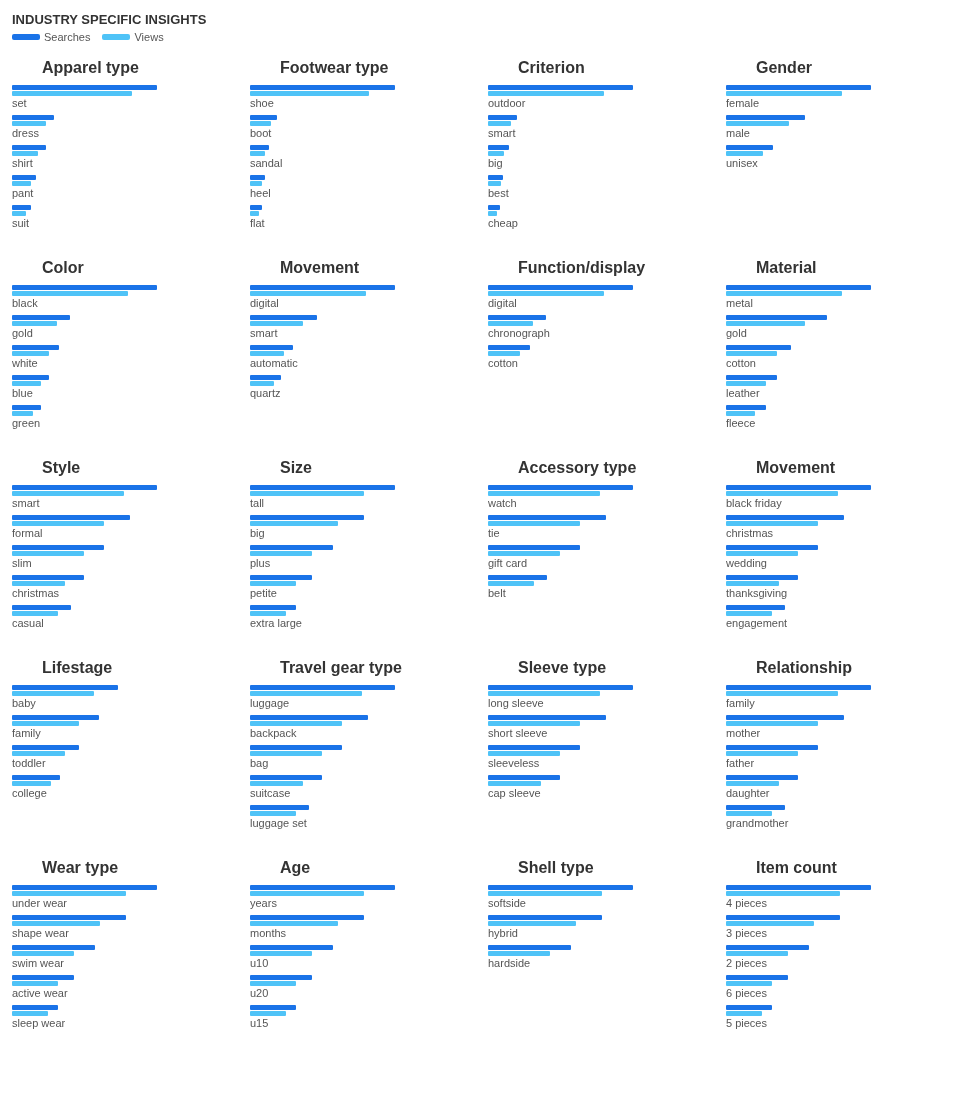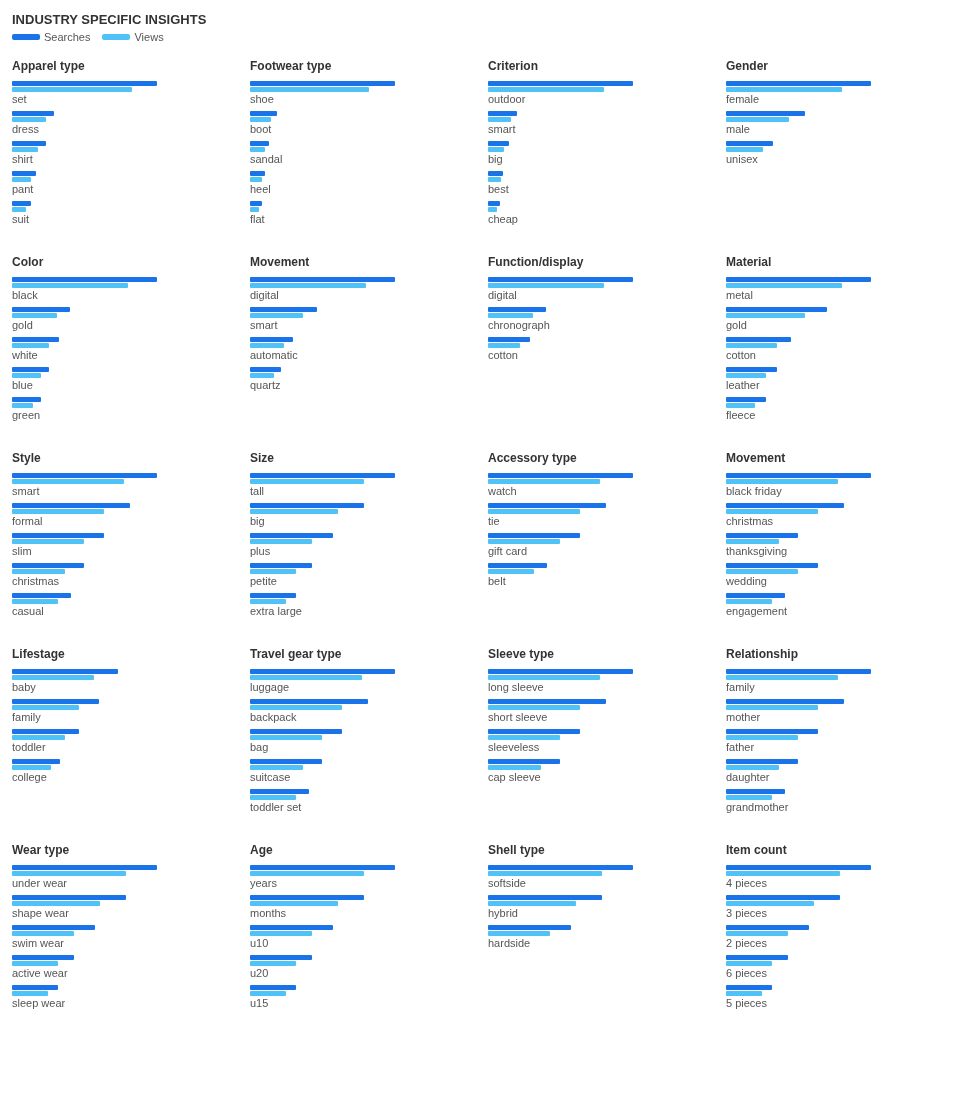--- a/index.html
+++ b/index.html
@@ -43,24 +43,25 @@
       display: grid;
       grid-template-columns: repeat(4, 1fr);
       gap: 24px 16px;
     }
 
     .section {
       min-width: 0;
     }
 
     .section-title {
-      font-size: 12px;
+      font-size: 16px;
       font-weight: bold;
       color: #333;
       margin-bottom: 8px;
+      margin-left: 30px;
     }
 
     .bar-row {
       margin-bottom: 6px;
     }
 
     .bar-group {
       display: flex;
       flex-direction: column;
       gap: 1px;
@@ -485,168 +486,168 @@
       </div>
       <div class="bar-row">
         <div class="bar-group">
           <div class="bar bar-search" style="width: 118px;"></div>
           <div class="bar bar-view" style="width: 92px;"></div>
         </div>
         <div class="bar-label">christmas</div>
       </div>
       <div class="bar-row">
         <div class="bar-group">
+          <div class="bar bar-search" style="width: 92px;"></div>
+          <div class="bar bar-view" style="width: 72px;"></div>
+        </div>
+        <div class="bar-label">wedding</div>
+      </div>
+      <div class="bar-row">
+        <div class="bar-group">
           <div class="bar bar-search" style="width: 72px;"></div>
           <div class="bar bar-view" style="width: 53px;"></div>
         </div>
         <div class="bar-label">thanksgiving</div>
       </div>
       <div class="bar-row">
         <div class="bar-group">
+          <div class="bar bar-search" style="width: 59px;"></div>
+          <div class="bar bar-view" style="width: 46px;"></div>
+        </div>
+        <div class="bar-label">engagement</div>
+      </div>
+    </div>
+    <div class="section">
+      <div class="section-title">Lifestage</div>
+      <div class="bar-row">
+        <div class="bar-group">
+          <div class="bar bar-search" style="width: 106px;"></div>
+          <div class="bar bar-view" style="width: 82px;"></div>
+        </div>
+        <div class="bar-label">baby</div>
+      </div>
+      <div class="bar-row">
+        <div class="bar-group">
+          <div class="bar bar-search" style="width: 87px;"></div>
+          <div class="bar bar-view" style="width: 67px;"></div>
+        </div>
+        <div class="bar-label">family</div>
+      </div>
+      <div class="bar-row">
+        <div class="bar-group">
+          <div class="bar bar-search" style="width: 67px;"></div>
+          <div class="bar bar-view" style="width: 53px;"></div>
+        </div>
+        <div class="bar-label">toddler</div>
+      </div>
+      <div class="bar-row">
+        <div class="bar-group">
+          <div class="bar bar-search" style="width: 48px;"></div>
+          <div class="bar bar-view" style="width: 39px;"></div>
+        </div>
+        <div class="bar-label">college</div>
+      </div>
+    </div>
+    <div class="section">
+      <div class="section-title">Travel gear type</div>
+      <div class="bar-row">
+        <div class="bar-group">
+          <div class="bar bar-search" style="width: 145px;"></div>
+          <div class="bar bar-view" style="width: 112px;"></div>
+        </div>
+        <div class="bar-label">luggage</div>
+      </div>
+      <div class="bar-row">
+        <div class="bar-group">
+          <div class="bar bar-search" style="width: 118px;"></div>
+          <div class="bar bar-view" style="width: 92px;"></div>
+        </div>
+        <div class="bar-label">backpack</div>
+      </div>
+      <div class="bar-row">
+        <div class="bar-group">
           <div class="bar bar-search" style="width: 92px;"></div>
           <div class="bar bar-view" style="width: 72px;"></div>
         </div>
-        <div class="bar-label">wedding</div>
+        <div class="bar-label">bag</div>
+      </div>
+      <div class="bar-row">
+        <div class="bar-group">
+          <div class="bar bar-search" style="width: 72px;"></div>
+          <div class="bar bar-view" style="width: 53px;"></div>
+        </div>
+        <div class="bar-label">suitcase</div>
       </div>
       <div class="bar-row">
         <div class="bar-group">
           <div class="bar bar-search" style="width: 59px;"></div>
           <div class="bar bar-view" style="width: 46px;"></div>
         </div>
-        <div class="bar-label">engagement</div>
-      </div>
-    </div>
-    <div class="section">
-      <div class="section-title">Lifestage</div>
-      <div class="bar-row">
-        <div class="bar-group">
-          <div class="bar bar-search" style="width: 106px;"></div>
-          <div class="bar bar-view" style="width: 82px;"></div>
-        </div>
-        <div class="bar-label">baby</div>
-      </div>
-      <div class="bar-row">
-        <div class="bar-group">
-          <div class="bar bar-search" style="width: 87px;"></div>
-          <div class="bar bar-view" style="width: 67px;"></div>
-        </div>
-        <div class="bar-label">family</div>
-      </div>
-      <div class="bar-row">
-        <div class="bar-group">
-          <div class="bar bar-search" style="width: 67px;"></div>
-          <div class="bar bar-view" style="width: 53px;"></div>
-        </div>
-        <div class="bar-label">toddler</div>
-      </div>
-      <div class="bar-row">
-        <div class="bar-group">
-          <div class="bar bar-search" style="width: 48px;"></div>
-          <div class="bar bar-view" style="width: 39px;"></div>
-        </div>
-        <div class="bar-label">college</div>
-      </div>
-    </div>
-    <div class="section">
-      <div class="section-title">Travel gear type</div>
+        <div class="bar-label">luggage set</div>
+      </div>
+    </div>
+    <div class="section">
+      <div class="section-title">Sleeve type</div>
       <div class="bar-row">
         <div class="bar-group">
           <div class="bar bar-search" style="width: 145px;"></div>
           <div class="bar bar-view" style="width: 112px;"></div>
         </div>
-        <div class="bar-label">luggage</div>
+        <div class="bar-label">long sleeve</div>
       </div>
       <div class="bar-row">
         <div class="bar-group">
           <div class="bar bar-search" style="width: 118px;"></div>
           <div class="bar bar-view" style="width: 92px;"></div>
         </div>
-        <div class="bar-label">backpack</div>
+        <div class="bar-label">short sleeve</div>
       </div>
       <div class="bar-row">
         <div class="bar-group">
           <div class="bar bar-search" style="width: 92px;"></div>
           <div class="bar bar-view" style="width: 72px;"></div>
         </div>
-        <div class="bar-label">bag</div>
+        <div class="bar-label">sleeveless</div>
       </div>
       <div class="bar-row">
         <div class="bar-group">
           <div class="bar bar-search" style="width: 72px;"></div>
           <div class="bar bar-view" style="width: 53px;"></div>
         </div>
-        <div class="bar-label">suitcase</div>
-      </div>
-      <div class="bar-row">
-        <div class="bar-group">
-          <div class="bar bar-search" style="width: 59px;"></div>
-          <div class="bar bar-view" style="width: 46px;"></div>
-        </div>
-        <div class="bar-label">toddler set</div>
-      </div>
-    </div>
-    <div class="section">
-      <div class="section-title">Sleeve type</div>
+        <div class="bar-label">cap sleeve</div>
+      </div>
+    </div>
+    <div class="section">
+      <div class="section-title">Relationship</div>
       <div class="bar-row">
         <div class="bar-group">
           <div class="bar bar-search" style="width: 145px;"></div>
           <div class="bar bar-view" style="width: 112px;"></div>
         </div>
-        <div class="bar-label">long sleeve</div>
+        <div class="bar-label">family</div>
       </div>
       <div class="bar-row">
         <div class="bar-group">
           <div class="bar bar-search" style="width: 118px;"></div>
           <div class="bar bar-view" style="width: 92px;"></div>
         </div>
-        <div class="bar-label">short sleeve</div>
+        <div class="bar-label">mother</div>
       </div>
       <div class="bar-row">
         <div class="bar-group">
           <div class="bar bar-search" style="width: 92px;"></div>
           <div class="bar bar-view" style="width: 72px;"></div>
         </div>
-        <div class="bar-label">sleeveless</div>
+        <div class="bar-label">father</div>
       </div>
       <div class="bar-row">
         <div class="bar-group">
           <div class="bar bar-search" style="width: 72px;"></div>
           <div class="bar bar-view" style="width: 53px;"></div>
         </div>
-        <div class="bar-label">cap sleeve</div>
-      </div>
-    </div>
-    <div class="section">
-      <div class="section-title">Relationship</div>
-      <div class="bar-row">
-        <div class="bar-group">
-          <div class="bar bar-search" style="width: 145px;"></div>
-          <div class="bar bar-view" style="width: 112px;"></div>
-        </div>
-        <div class="bar-label">family</div>
-      </div>
-      <div class="bar-row">
-        <div class="bar-group">
-          <div class="bar bar-search" style="width: 118px;"></div>
-          <div class="bar bar-view" style="width: 92px;"></div>
-        </div>
-        <div class="bar-label">mother</div>
-      </div>
-      <div class="bar-row">
-        <div class="bar-group">
-          <div class="bar bar-search" style="width: 92px;"></div>
-          <div class="bar bar-view" style="width: 72px;"></div>
-        </div>
-        <div class="bar-label">father</div>
-      </div>
-      <div class="bar-row">
-        <div class="bar-group">
-          <div class="bar bar-search" style="width: 72px;"></div>
-          <div class="bar bar-view" style="width: 53px;"></div>
-        </div>
         <div class="bar-label">daughter</div>
       </div>
       <div class="bar-row">
         <div class="bar-group">
           <div class="bar bar-search" style="width: 59px;"></div>
           <div class="bar bar-view" style="width: 46px;"></div>
         </div>
         <div class="bar-label">grandmother</div>
       </div>
     </div>

